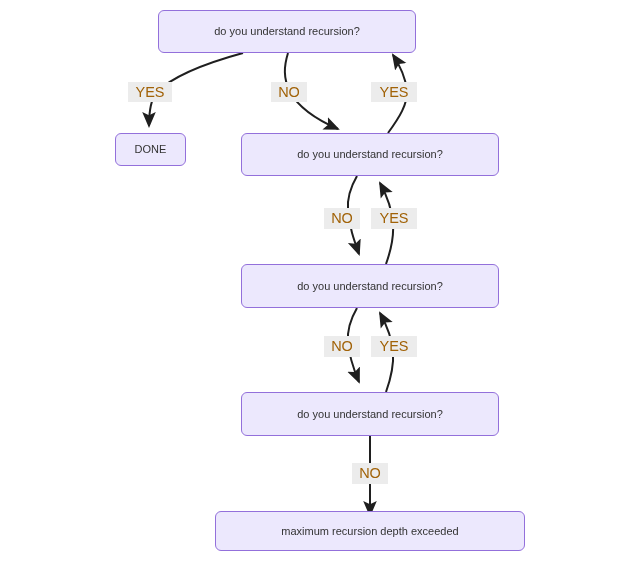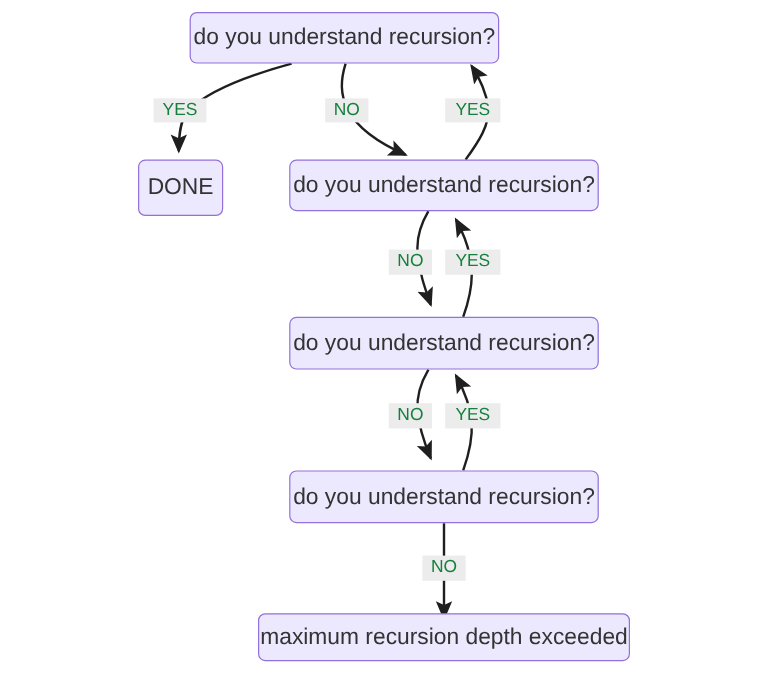--- a/index.html
+++ b/index.html
@@ -24,31 +24,31 @@
   .flow-node {
     position: absolute;
     box-sizing: border-box;
     background: #ECE8FD;
     border: 1px solid #9370DB;
     border-radius: 6px;
     display: flex;
     align-items: center;
     justify-content: center;
     color: #333333;
-    font-size: 19px;
+    font-size: 11px;
     font-family: "Liberation Sans", sans-serif;
     line-height: 1;
     white-space: nowrap;
     z-index: 3;
   }
   .edge-label {
     position: absolute;
     box-sizing: border-box;
     background: #ECECEC;
-    color: #15803d;
+    color: #a16207;
     font-size: 14.5px;
     font-family: "Liberation Sans", sans-serif;
     line-height: 1;
     display: flex;
     align-items: center;
     justify-content: center;
     padding: 2px 2px;
     white-space: nowrap;
     z-index: 4;
   }
@@ -81,21 +81,21 @@
   <path class="edge-path" marker-end="url(#arrowhead)" d="M 357,308 C 350,320 347,330 348,342 C 349,357 354,370 359,382"></path>
 
   <path class="edge-path" marker-end="url(#arrowhead)" d="M 386,392 C 391,378 394,366 393,352 C 392,337 386,324 380,313"></path>
 
   <path class="edge-path" marker-end="url(#arrowhead)" d="M 370,436 L 370,515"></path>
 </svg>
 
 <div class="flow-node" id="node-q1" style="left: 158px; top: 10px; width: 258px; height: 43px;">
   <span>do you understand recursion?</span>
 </div>
-<div class="flow-node" id="node-done" style="left: 115px; top: 133px; width: 71px; height: 47px;">
+<div class="flow-node" id="node-done" style="left: 115px; top: 133px; width: 71px; height: 33px;">
   <span>DONE</span>
 </div>
 <div class="flow-node" id="node-q2" style="left: 241px; top: 133px; width: 258px; height: 43px;">
   <span>do you understand recursion?</span>
 </div>
 <div class="flow-node" id="node-q3" style="left: 241px; top: 264px; width: 258px; height: 44px;">
   <span>do you understand recursion?</span>
 </div>
 <div class="flow-node" id="node-q4" style="left: 241px; top: 392px; width: 258px; height: 44px;">
   <span>do you understand recursion?</span>

